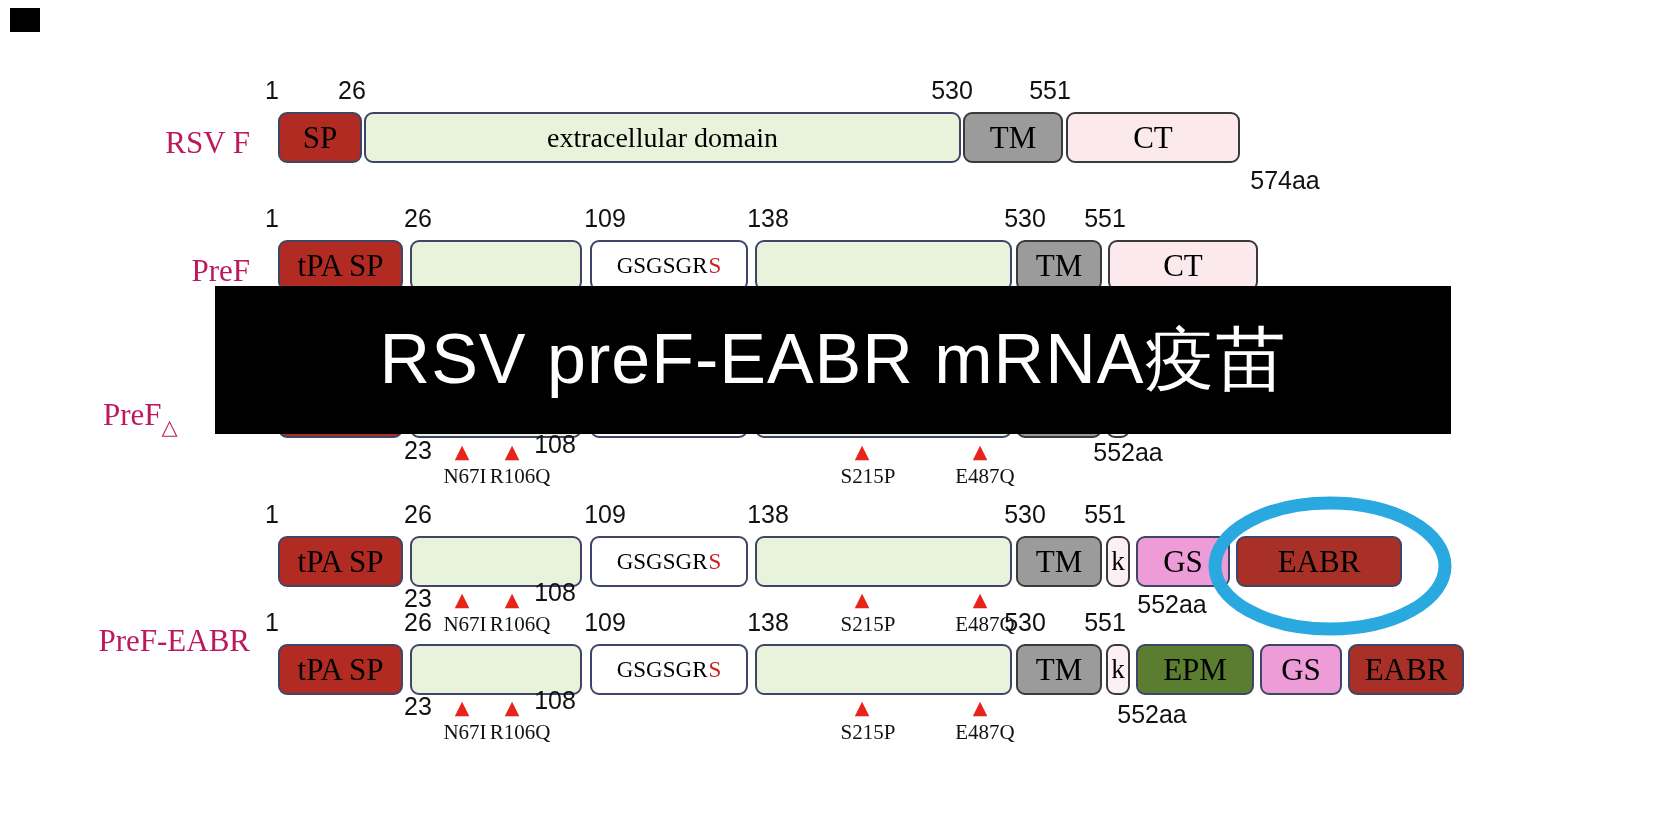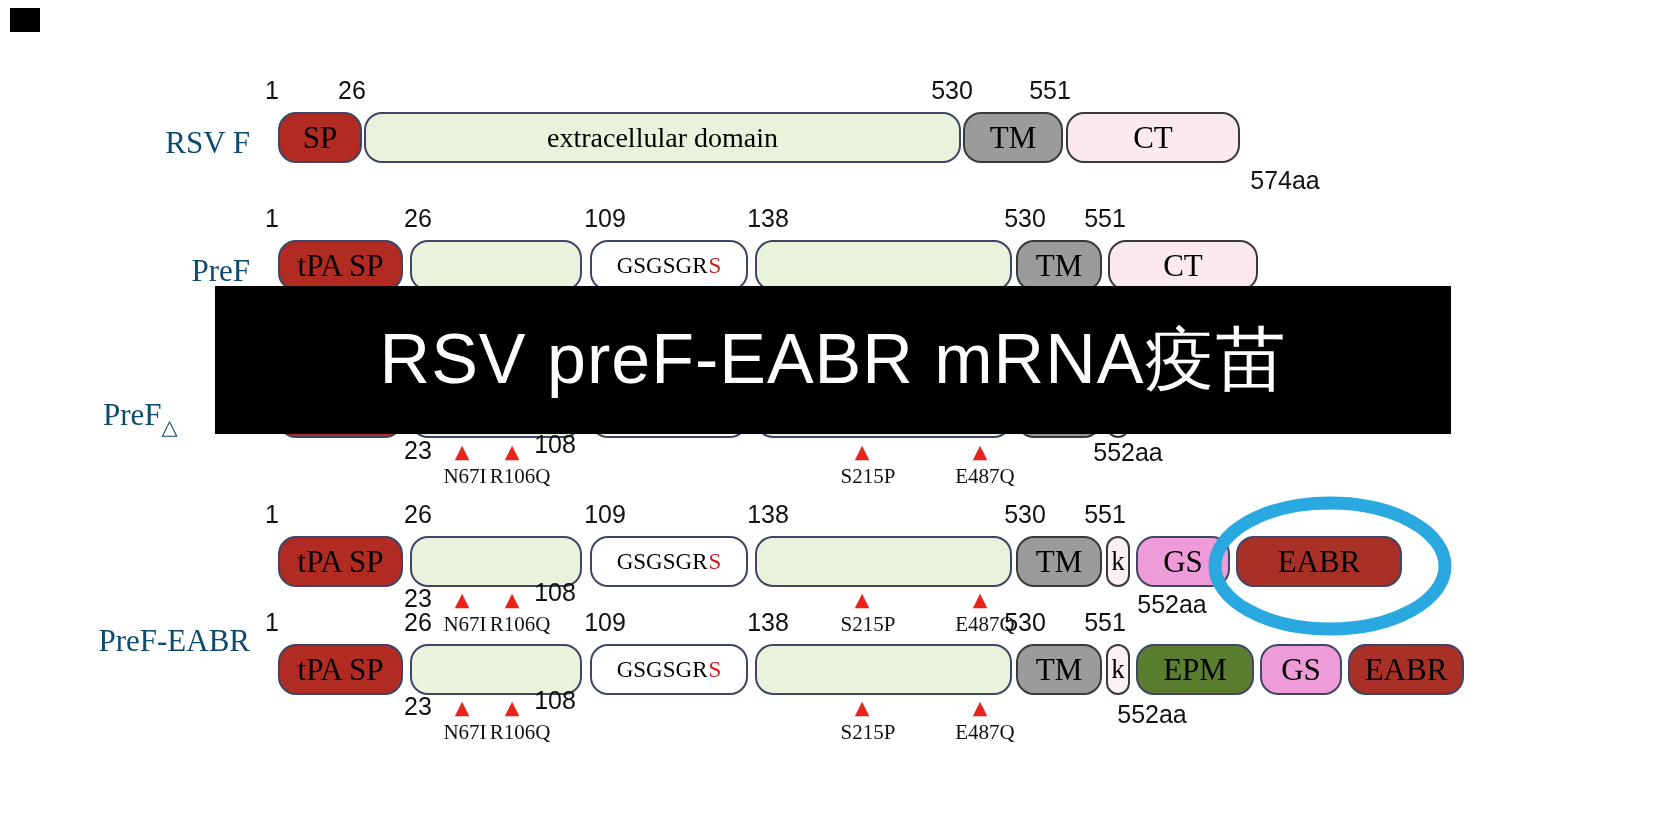--- a/index.html
+++ b/index.html
@@ -4,27 +4,27 @@
 <style>
   html,body{margin:0;padding:0;background:#fff;}
   .stage{position:relative;width:1664px;height:826px;background:#ffffff;overflow:hidden;
          font-family:"Liberation Serif","DejaVu Serif",serif;}
   .corner-mark{position:absolute;left:10px;top:8px;width:30px;height:24px;background:#000;z-index:6;}
   .banner{position:absolute;left:215px;top:286px;width:1236px;height:148px;background:#000;z-index:10;
           display:flex;align-items:center;justify-content:center;}
   .banner-text{font-family:"Liberation Sans","DejaVu Sans",sans-serif;font-size:70px;color:#fff;
                white-space:nowrap;letter-spacing:1px;}
   #diagram{position:absolute;left:0;top:0;width:1664px;height:826px;z-index:1;}
-  .row-label{position:absolute;left:0;width:250px;text-align:right;font-size:31px;color:#0c4a6e;
+  .row-label{position:absolute;left:0;width:250px;text-align:right;font-size:31px;color:#be185d;
              white-space:nowrap;line-height:1.1;}
   .row-label.left{width:auto;text-align:center;}
   .label-sub{font-family:"DejaVu Sans",sans-serif;font-size:21px;vertical-align:-9px;}
   .pos-num{position:absolute;transform:translateX(-50%);font-family:"Liberation Sans","DejaVu Sans",sans-serif;
            font-size:25px;color:#111;white-space:nowrap;}
-  .domain-box{position:absolute;box-sizing:border-box;border:2.5px solid #3f4566;border-radius:18px;
+  .domain-box{position:absolute;box-sizing:border-box;border:2.5px solid #3f4566;border-radius:9px;
               display:flex;align-items:center;justify-content:center;color:#000;white-space:nowrap;
               line-height:1;}
   .domain-box .accent{margin-left:1px;}
   .mut-tri{position:absolute;transform:translateX(-50%);font-family:"DejaVu Sans",sans-serif;
            font-size:19px;line-height:1;}
   .sub-label{position:absolute;transform:translateX(-50%);white-space:nowrap;color:#111;}
   .sub-label.sans{font-family:"Liberation Sans","DejaVu Sans",sans-serif;font-size:25px;}
   .sub-label.serif{font-family:"Liberation Serif","DejaVu Serif",serif;font-size:21px;}
   #overlay-svg{position:absolute;left:0;top:0;z-index:20;pointer-events:none;}
 </style>

